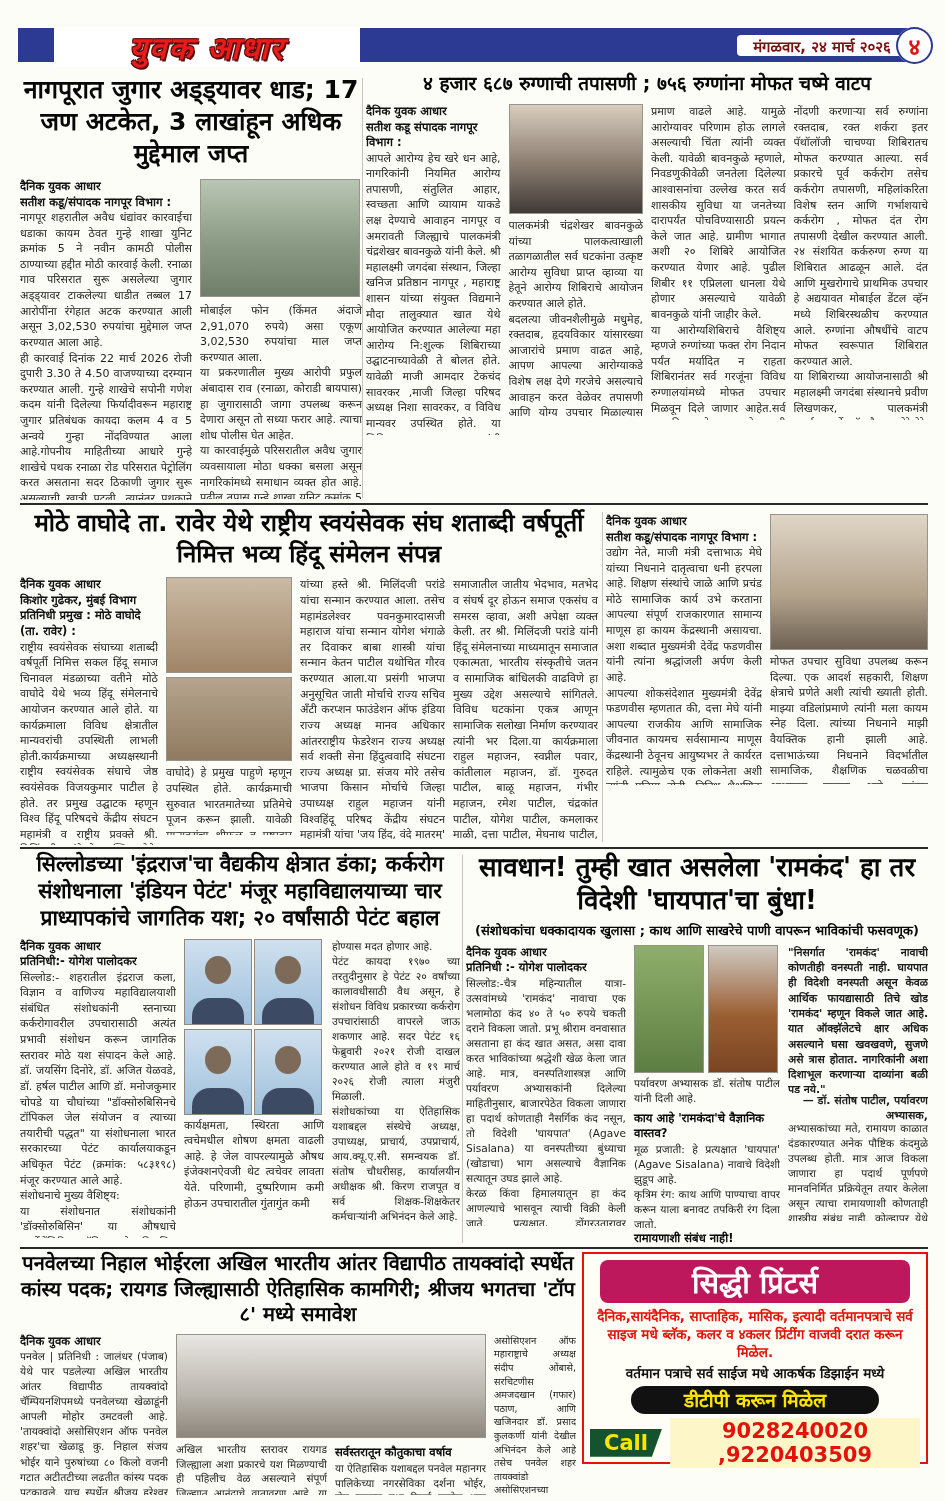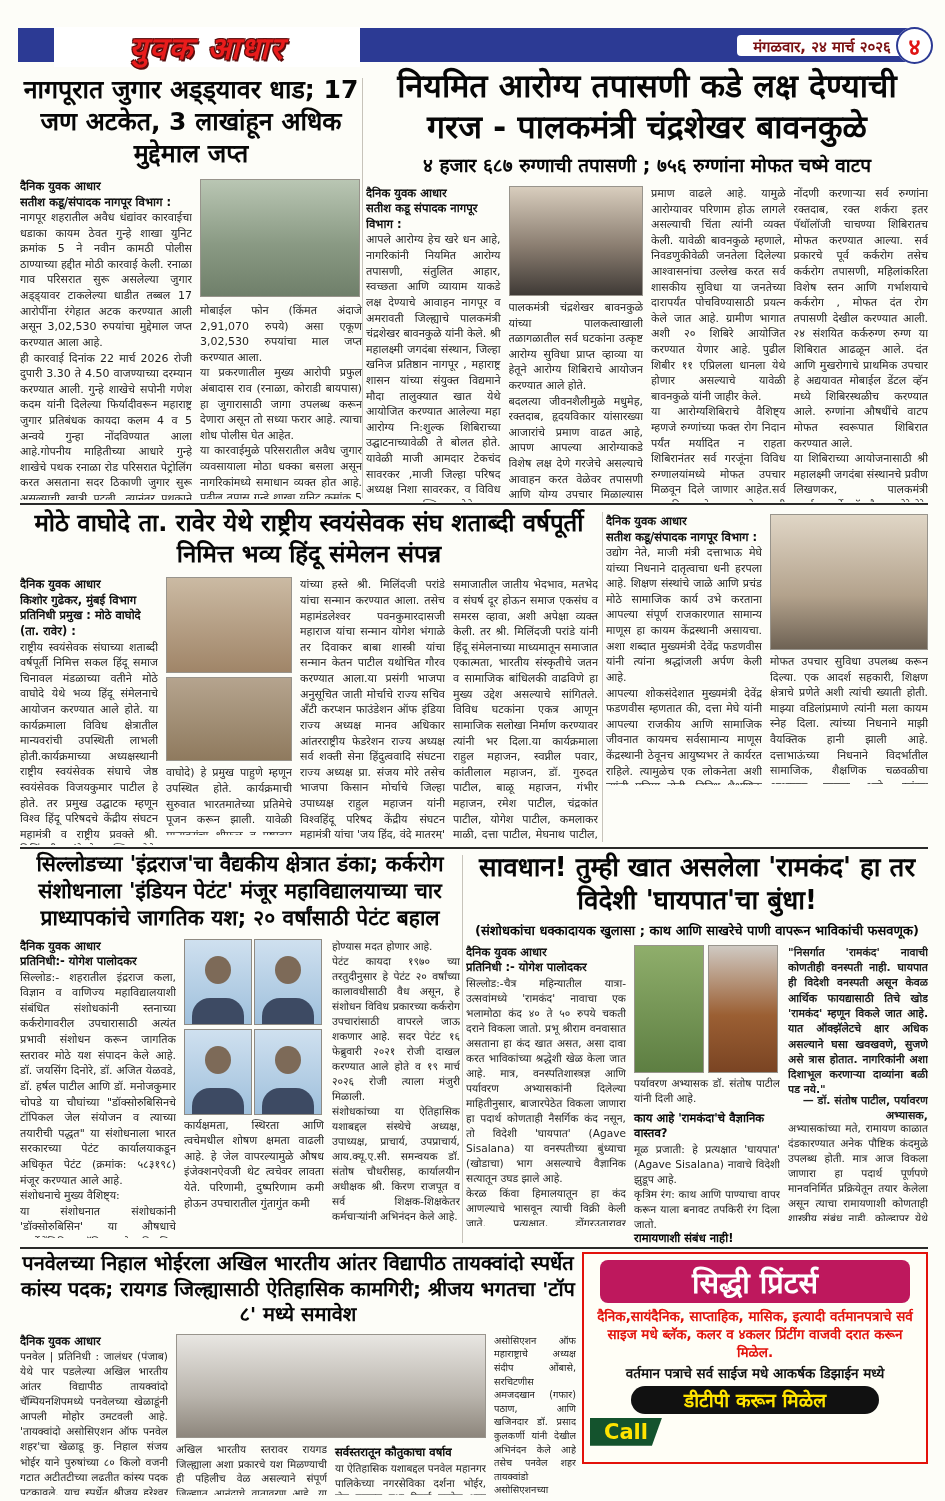--- a/index.html
+++ b/index.html
@@ -71,21 +71,20 @@
     <div style="width:162px;">
       <div class="photo ph-street" style="width:160px;height:118px;"></div>
       <div class="bt" style="height:196px;margin-top:6px;">मोबाईल फोन (किंमत अंदाजे 2,91,070 रुपये) असा एकूण 3,02,530 रुपयांचा माल जप्त करण्यात आला.
 या प्रकरणातील मुख्य आरोपी प्रफुल अंबादास राव (रनाळा, कोराडी बायपास) हा जुगारासाठी जागा उपलब्ध करून देणारा असून तो सध्या फरार आहे. त्याचा शोध पोलीस घेत आहेत.
 या कारवाईमुळे परिसरातील अवैध जुगार व्यवसायाला मोठा धक्का बसला असून नागरिकांमध्ये समाधान व्यक्त होत आहे. पुढील तपास गुन्हे शाखा युनिट क्रमांक 5 कडून सुरू आहे.</div>
     </div>
   </div>
 </div>
 
 <div class="art" style="left:366px;top:66px;width:562px;height:436px;">
-  <div class="hl" style="font-size:32px;">नियमित आरोग्य  तपासणी कडे लक्ष देण्याची गरज - पालकमंत्री चंद्रशेखर बावनकुळे</div>
   <div class="sub" style="font-size:19px;margin-top:4px;">४ हजार ६८७ रुग्णाची तपासणी ; ७५६ रुग्णांना मोफत चष्मे वाटप</div>
   <div class="cols" style="margin-top:8px;height:316px;">
     <div style="flex:1;">
       <div class="by">दैनिक युवक आधार</div>
       <div class="by">सतीश कडू संपादक नागपूर विभाग :</div>
       <div class="bt" style="height:284px;">आपले आरोग्य हेच खरे धन आहे, नागरिकांनी नियमित आरोग्य तपासणी, संतुलित आहार, स्वच्छता आणि व्यायाम याकडे लक्ष देण्याचे आवाहन नागपूर व अमरावती जिल्ह्याचे पालकमंत्री चंद्रशेखर बावनकुळे यांनी केले. श्री महालक्ष्मी जगदंबा संस्थान, जिल्हा खनिज प्रतिष्ठान नागपूर , महाराष्ट्र शासन यांच्या संयुक्त विद्यमाने मौदा तालुक्यात खात येथे आयोजित करण्यात आलेल्या महा आरोग्य नि:शुल्क शिबिराच्या उद्घाटनाच्यावेळी ते बोलत होते. यावेळी माजी आमदार टेकचंद सावरकर ,माजी जिल्हा परिषद अध्यक्ष निशा सावरकर, व विविध मान्यवर उपस्थित होते. या शिबिरात एकूण ४६८७ रुग्णांची तपासणी करण्यात आली, त्यापैकी ७५६ रुग्णांना मोफत चष्मे वाटप करण्यात आले.</div>
     </div>
     <div style="flex:1;">
       <div class="photo ph-event" style="width:100%;height:110px;"></div>
       <div class="bt" style="height:200px;margin-top:4px;">पालकमंत्री चंद्रशेखर बावनकुळे यांच्या पालकत्वाखाली तळागळातील सर्व घटकांना उत्कृष्ट आरोग्य सुविधा प्राप्त व्हाव्या या हेतूने आरोग्य शिबिराचे आयोजन करण्यात आले होते.
@@ -243,14 +242,15 @@
   </div>
 </div>
 
 <div class="abs ad-box">
   <div class="ad-banner">सिद्धी प्रिंटर्स</div>
   <div class="ad-red">दैनिक,सायंदैनिक, साप्ताहिक, मासिक, इत्यादी वर्तमानपत्राचे सर्व साइज मधे ब्लॅक, कलर व ४कलर प्रिंटींग वाजवी दरात करून मिळेल.</div>
   <div class="ad-black">वर्तमान पत्राचे सर्व साईज मधे आकर्षक डिझाईन मध्ये</div>
   <div class="ad-pill">डीटीपी करून मिळेल</div>
   <div class="ad-call-row">
     <div class="ad-call">Call</div>
+    <div class="ad-phones">9028240020 ,9220403509</div>
   </div>
 </div>
 
 </body></html>

